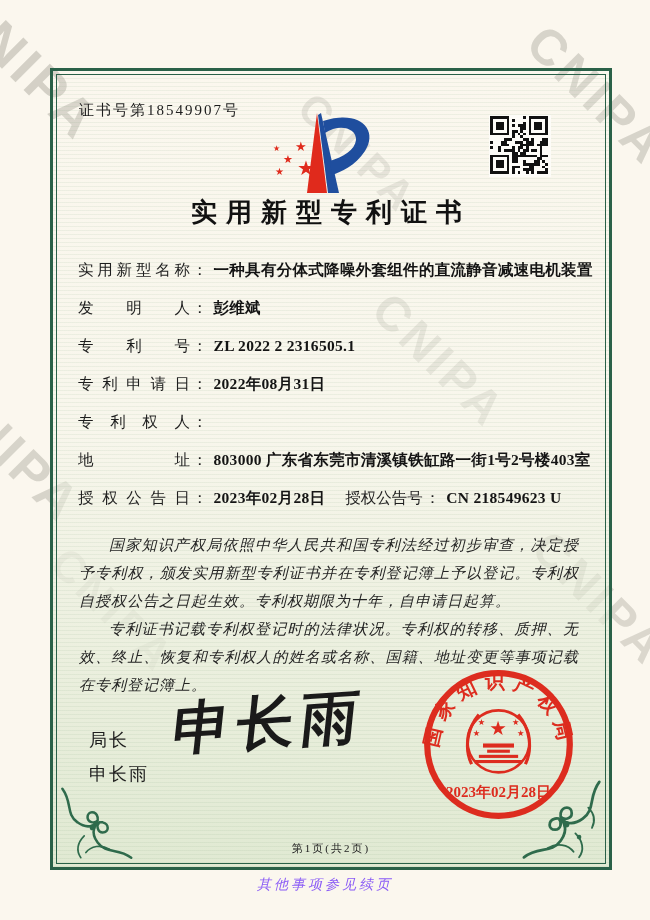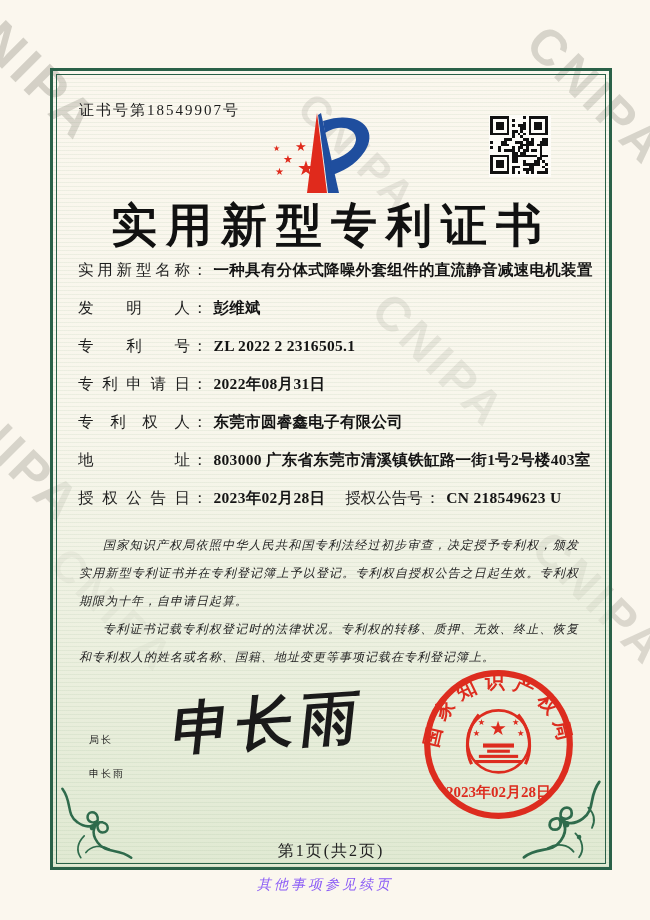--- a/index.html
+++ b/index.html
@@ -30,52 +30,52 @@
     position:absolute;left:26px;top:30px;font-size:15px;letter-spacing:2px;color:#1d1d1d;
   }
   
   .logo{position:absolute;left:220px;top:38px;width:110px;height:88px;}
   
   .qr{position:absolute;left:436px;top:44px;width:60px;height:60px;background:#fdfcf8;padding:1px;}
   .qr svg{display:block;width:58px;height:58px;shape-rendering:crispEdges;}
   
   .title{
     position:absolute;left:0;top:124px;width:100%;text-align:center;
-    font-size:46px;font-weight:700;letter-spacing:9px;color:#111;
+    font-size:26px;font-weight:700;letter-spacing:9px;color:#111;
   }
   
   .fields{position:absolute;left:25px;top:190px;width:502px;display:flex;flex-direction:column;gap:21px;}
   .frow{display:flex;align-items:baseline;font-size:15.5px;line-height:17px;white-space:nowrap;}
   .flabel{
     display:inline-block;width:112px;text-align:justify;text-align-last:justify;
     color:#1e1e1e;flex:none;
   }
   .fcolon{margin:0 6px 0 2px;color:#1e1e1e;flex:none;}
   .fvalue{font-weight:600;color:#141414;letter-spacing:0.3px;}
   .flabel2{margin-left:20px;color:#1e1e1e;flex:none;}
   
   .body-text{
     position:absolute;left:26px;top:460px;width:500px;
-    font-size:12px;line-height:28px;text-align:justify;
+    font-size:15px;line-height:28px;text-align:justify;
     font-style:italic;color:#242424;letter-spacing:1px;
   }
   .body-text p{margin:0;text-indent:2em;}
   
-  .sign-left{position:absolute;left:36px;top:652px;font-size:10px;color:#1d1d1d;letter-spacing:2px;line-height:34px;}
+  .sign-left{position:absolute;left:36px;top:652px;font-size:18px;color:#1d1d1d;letter-spacing:2px;line-height:34px;}
   .signature{
     position:absolute;left:118px;top:612px;width:240px;height:110px;
     font-size:58px;font-weight:600;color:#1a1a1a;
     transform:rotate(-4deg) skewX(-10deg);letter-spacing:6px;
   }
   
   .seal{position:absolute;left:368px;top:596px;width:155px;height:155px;z-index:6;opacity:0.94;}
   
   .page-num{
     position:absolute;left:0;top:770px;width:100%;text-align:center;
-    font-size:16px;letter-spacing:2px;color:#222;
+    font-size:11px;letter-spacing:2px;color:#222;
   }
   .footer-note{
     position:absolute;left:0;top:876px;width:100%;text-align:center;z-index:2;
     font-size:14px;letter-spacing:3px;color:#8b5cf6;font-style:italic;
   }
   
   .flourish{position:absolute;z-index:4;}
   .fl-br{right:6px;bottom:6px;width:92px;height:92px;}
   .fl-bl{left:6px;bottom:6px;width:84px;height:84px;transform:scaleX(-1);}
 </style>
@@ -354,21 +354,20 @@
           <span class="fvalue">ZL 2022 2 2316505.1</span>
       </div>
       <div class="frow">
         <span class="flabel">专利申请日</span>
           <span class="fcolon">：</span>
           <span class="fvalue">2022年08月31日</span>
       </div>
       <div class="frow">
         <span class="flabel">专利权人</span>
           <span class="fcolon">：</span>
-          <span class="fvalue">东莞市圆睿鑫电子有限公司</span>
       </div>
       <div class="frow">
         <span class="flabel">地址</span>
           <span class="fcolon">：</span>
           <span class="fvalue">803000 广东省东莞市清溪镇铁缸路一街1号2号楼403室</span>
       </div>
       <div class="frow">
         <span class="flabel">授权公告日</span>
           <span class="fcolon">：</span>
           <span class="fvalue">2023年02月28日</span>

